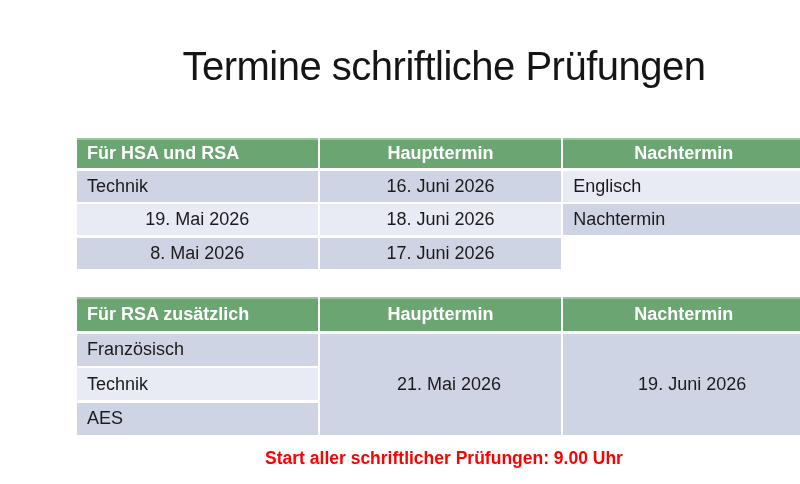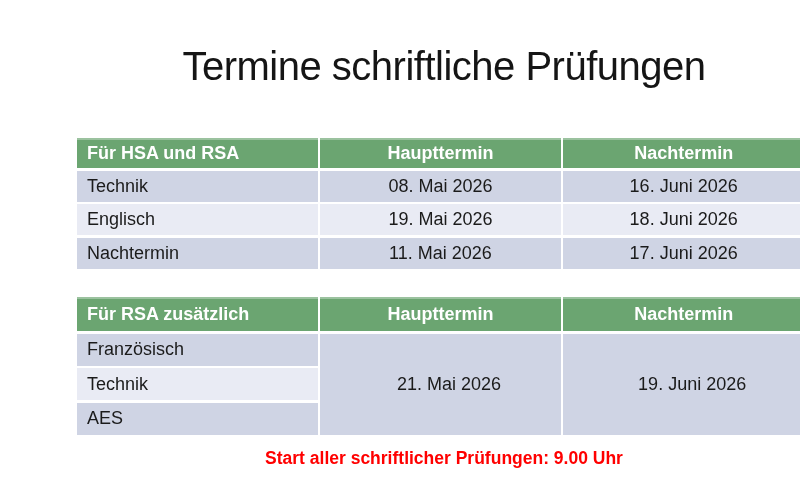--- a/index.html
+++ b/index.html
@@ -62,29 +62,28 @@
 
   <div class="title">Termine schriftliche Prüfungen</div>
 
 
   <div class="xtable t1">
     <div class="cell th left">Für HSA und RSA</div>
     <div class="cell th">Haupttermin</div>
     <div class="cell th">Nachtermin</div>
 
     <div class="cell left band-a">Technik</div>
-    <div class="cell band-a">08. Mai 2026</div>
     <div class="cell band-a">16. Juni 2026</div>
 
     <div class="cell left band-b">Englisch</div>
     <div class="cell band-b">19. Mai 2026</div>
     <div class="cell band-b">18. Juni 2026</div>
 
     <div class="cell left band-a">Nachtermin</div>
-    <div class="cell band-a">11. Mai 2026</div>
+    <div class="cell band-a">8. Mai 2026</div>
     <div class="cell band-a">17. Juni 2026</div>
   </div>
 
   <div class="xtable t2">
     <div class="cell th left">Für RSA zusätzlich</div>
     <div class="cell th">Haupttermin</div>
     <div class="cell th">Nachtermin</div>
 
     <div class="cell left band-a">Französisch</div>
     <div class="cell band-a col2 span3">21. Mai 2026</div>

